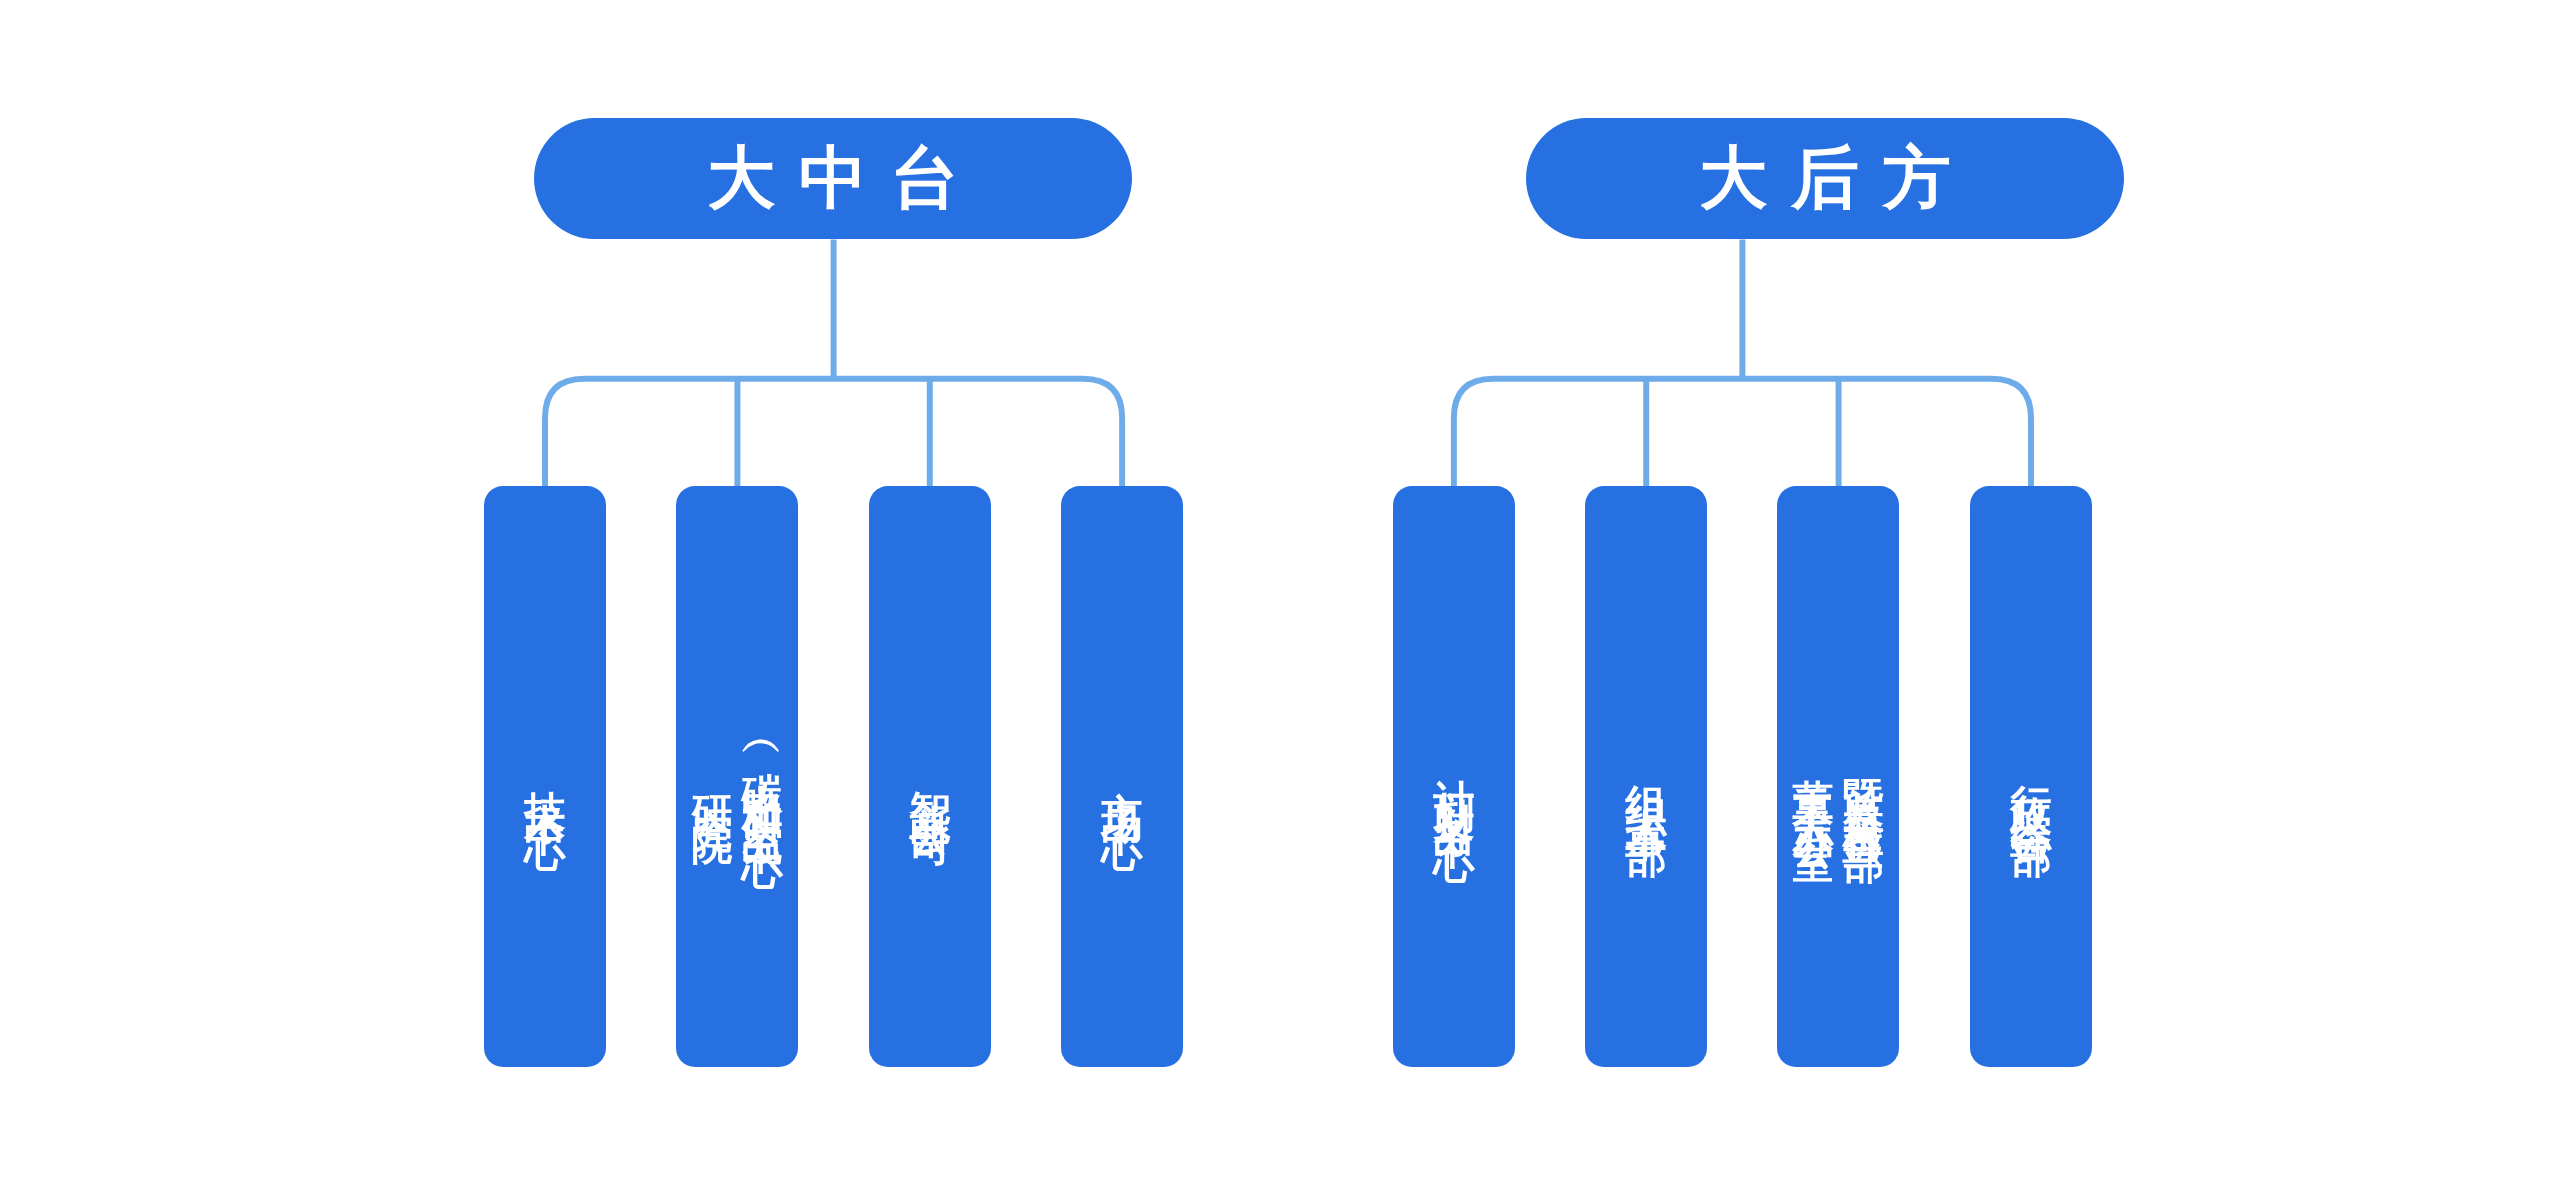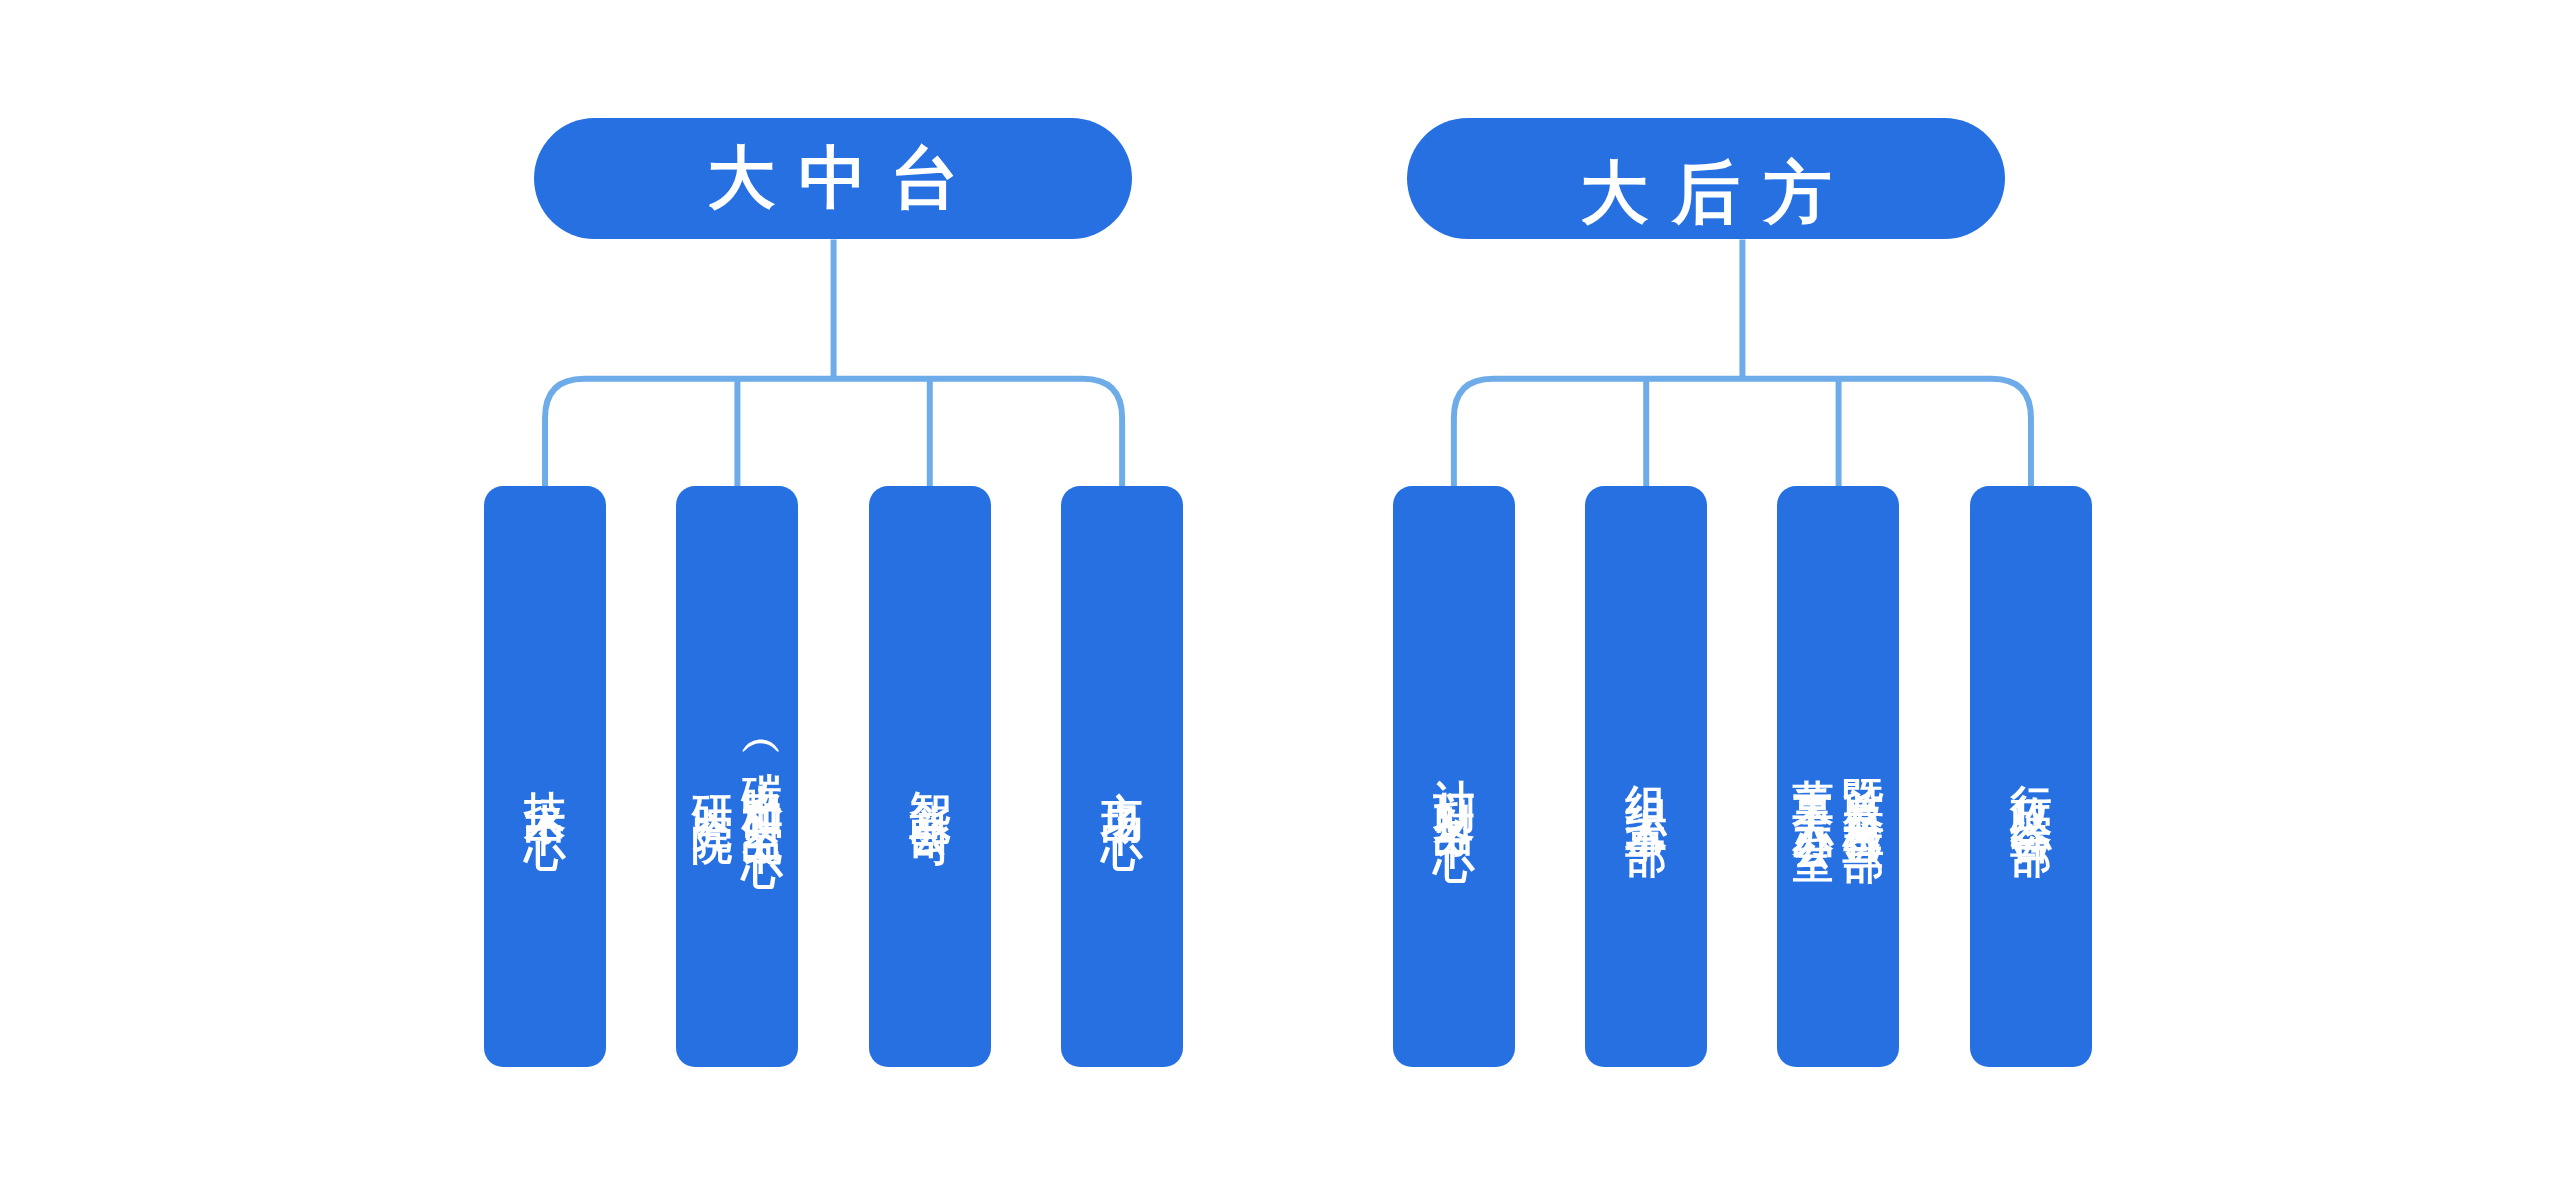--- a/index.html
+++ b/index.html
@@ -91,21 +91,21 @@
     <div class="child-node" style="left: 676px; top: 486px; width: 122px; height: 581px;">
       <span class="vtext">研究院</span>
       <span class="vtext">（碳中和研究中心）</span>
     </div>
     <div class="child-node" style="left: 869px; top: 486px; width: 122px; height: 581px;">
       <span class="vtext">智能公司</span>
     </div>
     <div class="child-node" style="left: 1061px; top: 486px; width: 122px; height: 581px;">
       <span class="vtext">市场中心</span>
     </div>
-    <div class="root-node" style="left: 1407px; top: 118px; width: 598px; height: 121px; align-items: flex-end;">
+    <div class="root-node" style="left: 1526px; top: 118px; width: 598px; height: 121px;">
       <span class="hlabel">大后方</span>
     </div>
     <div class="child-node" style="left: 1393px; top: 486px; width: 122px; height: 581px;">
       <span class="vtext">计划财务中心</span>
     </div>
     <div class="child-node" style="left: 1585px; top: 486px; width: 122px; height: 581px;">
       <span class="vtext">组织人事部</span>
     </div>
     <div class="child-node" style="left: 1777px; top: 486px; width: 122px; height: 581px;">
       <span class="vtext">董事会办公室</span>

